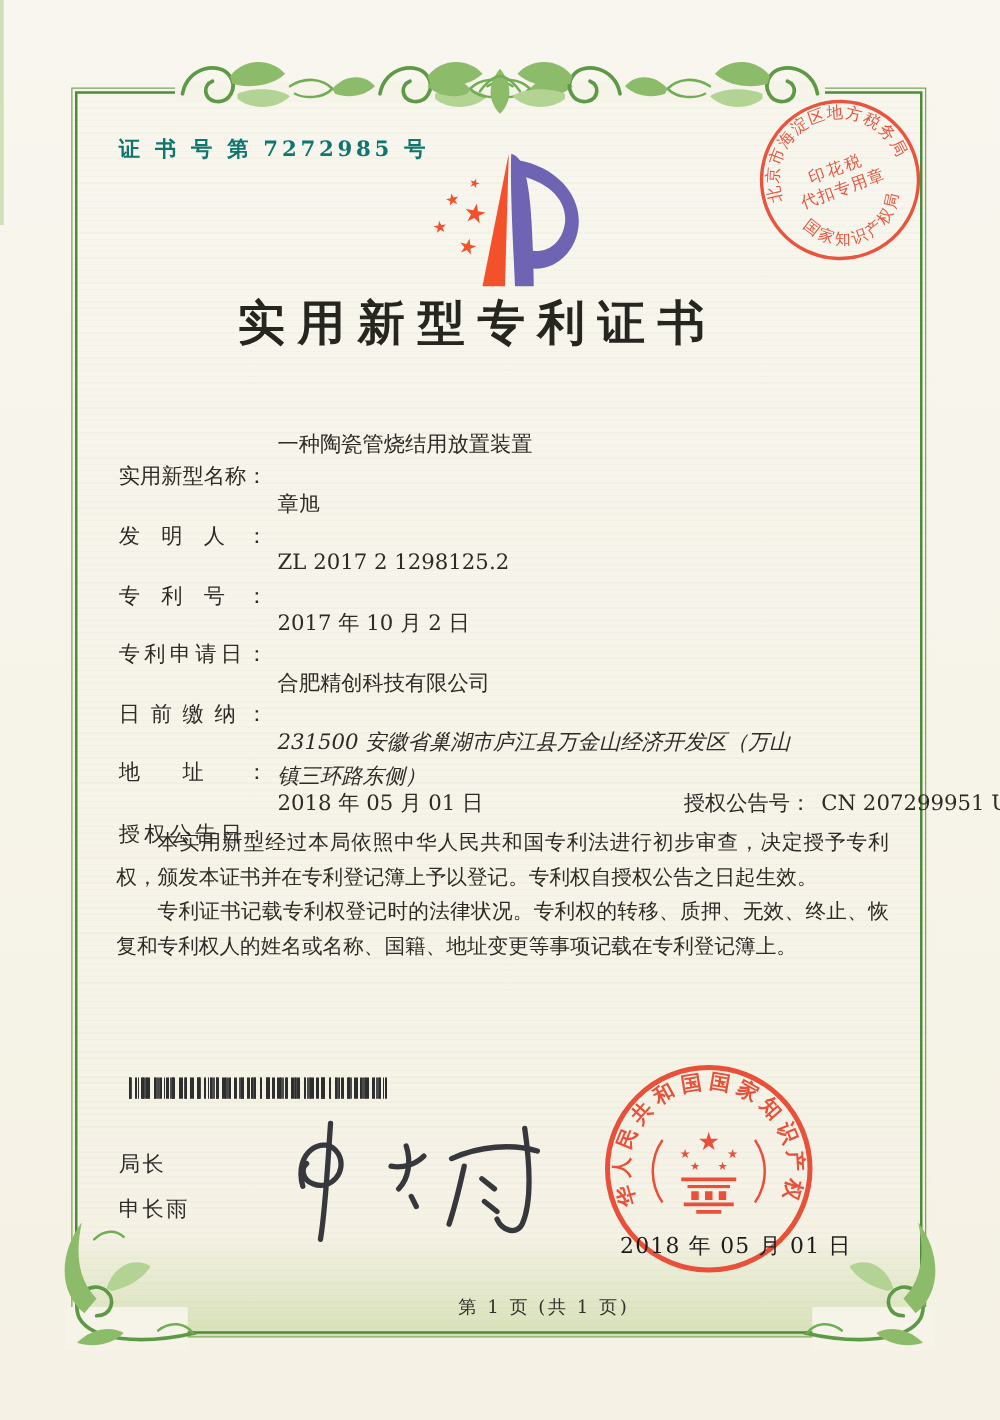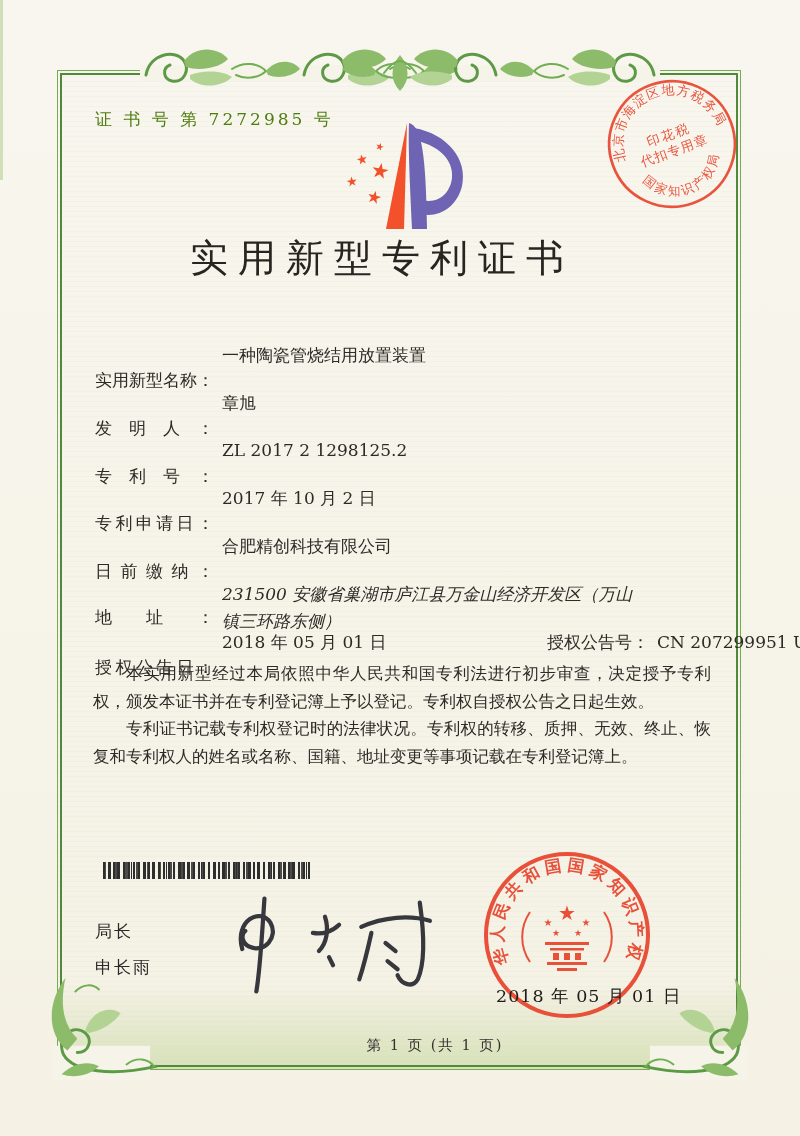--- a/index.html
+++ b/index.html
@@ -42,26 +42,26 @@
   .corner.bl{left:30px;top:962px;}
   .corner.br{left:638px;top:962px;transform:scaleX(-1);}
   .st{stroke:#5d9a45;stroke-width:3;fill:none;stroke-linecap:round;}
   .stt{stroke:#6fae52;stroke-width:2;fill:none;stroke-linecap:round;}
   .fl{fill:#8cbb6a;}
   .fl2{fill:#b3d394;}
   .mask{fill:#f6f3e9;}
 
   .certno{
     position:absolute;left:95px;top:108px;
-    font-size:17px;letter-spacing:3px;color:#4d7c0f;
+    font-size:17px;letter-spacing:3px;color:#0f766e;font-weight:bold;
   }
   .logo{position:absolute;left:330px;top:116px;width:140px;height:120px;}
   .title{
     position:absolute;left:0;top:233px;width:764px;text-align:center;
-    font-size:38px;font-weight:400;letter-spacing:10px;color:#26251f;
+    font-size:38px;font-weight:700;letter-spacing:10px;color:#26251f;
   }
 
   .field{position:absolute;left:95px;font-size:17px;color:#2d2b26;white-space:nowrap;}
   .f-label{display:inline-block;width:119px;text-align-last:justify;text-justify:inter-character;vertical-align:top;margin-top:25px;}
   .f-value{margin-left:8px;}
   .addr .f-value{display:inline-block;width:424px;white-space:normal;line-height:27px;vertical-align:top;font-style:italic;}
   .grant-no{position:absolute;left:452px;top:0;}
 
   .body-text{
     position:absolute;left:93px;top:660px;width:618px;

